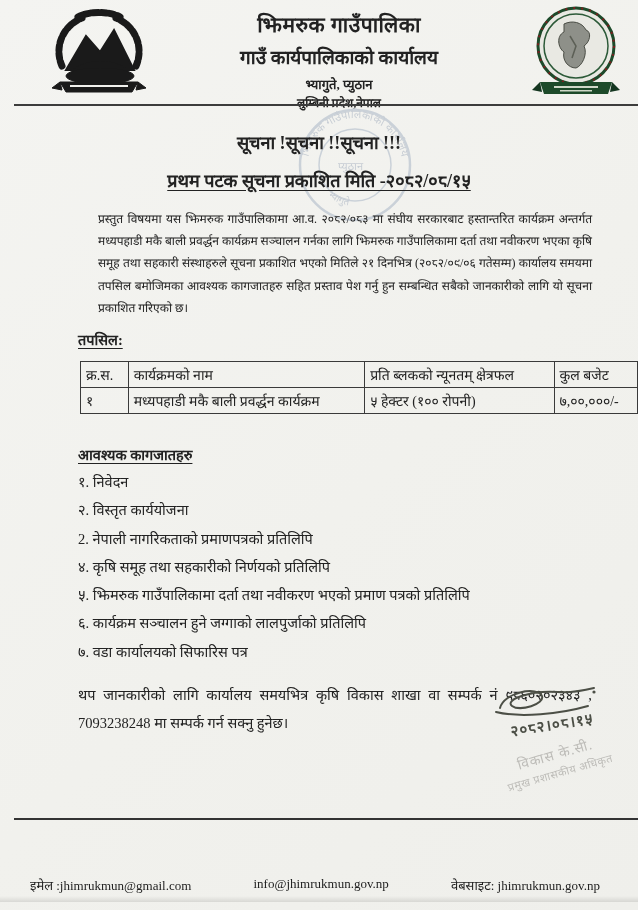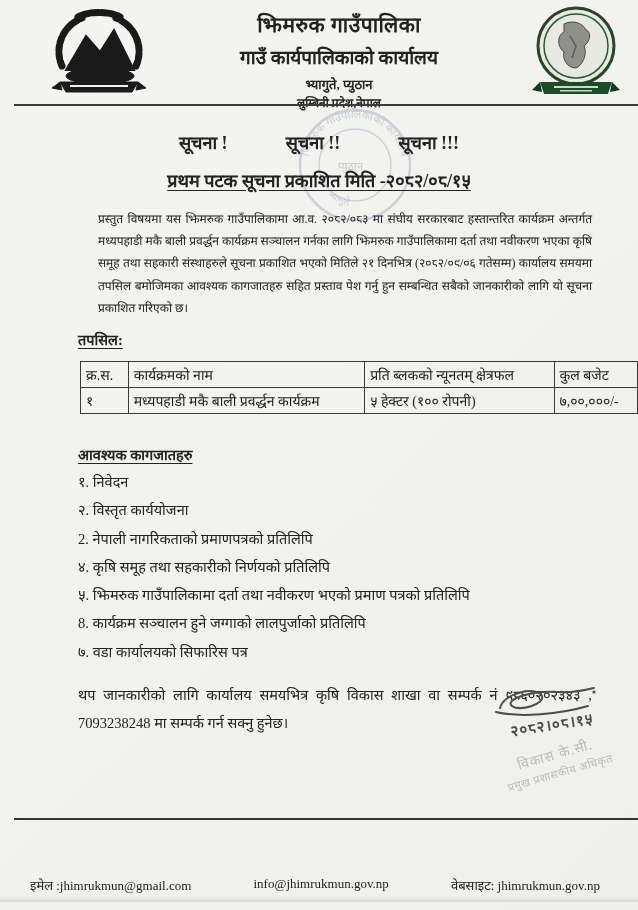--- a/index.html
+++ b/index.html
@@ -24,21 +24,21 @@
   .emblem-right{position:absolute;right:16px;top:2px;}
   .head-text{position:absolute;left:170px;right:130px;top:10px;text-align:center;}
   .head-muni{font-size:21px;font-weight:bold;letter-spacing:.5px;}
   .head-office{font-size:19px;font-weight:bold;margin-top:6px;}
   .head-addr1{font-size:13px;font-weight:bold;margin-top:5px;}
   .head-addr2{font-size:12px;font-weight:bold;margin-top:1px;}
   .head-rule{position:absolute;left:14px;right:0;top:104px;height:2px;background:#3c3c3c;}
   
   .stamp-watermark{position:absolute;left:288px;top:98px;opacity:.40;pointer-events:none;}
   
-  .notice-row{display:flex;justify-content:center;gap:58px;margin-top:24px;
+  .notice-row{display:flex;justify-content:center;margin-top:24px;
     font-size:18px;font-weight:bold;position:relative;}
   .published{margin-top:14px;text-align:center;font-size:18px;font-weight:bold;
     text-decoration:underline;text-underline-offset:3px;position:relative;}
   
   .body-par{margin:16px 46px 0 98px;font-size:12px;line-height:1.85;
     text-align:justify;position:relative;}
   .tapasil{margin:10px 0 0 78px;font-size:14.5px;font-weight:bold;
     text-decoration:underline;text-underline-offset:3px;}
   
   table.spec{border-collapse:collapse;margin:12px 0 0 80px;font-size:14px;}
@@ -169,21 +169,21 @@
     </tbody>
   </table>
 
   <div class="docs-head">आवश्यक कागजातहरु</div>
   <ul class="docs">
     <li>१. निवेदन</li>
     <li>२. विस्तृत कार्ययोजना</li>
     <li>2. नेपाली नागरिकताको प्रमाणपत्रको प्रतिलिपि</li>
     <li>४. कृषि समूह तथा सहकारीको निर्णयको प्रतिलिपि</li>
     <li>५. झिमरुक गाउँपालिकामा दर्ता तथा नवीकरण भएको प्रमाण पत्रको प्रतिलिपि</li>
-    <li>8. कार्यक्रम सञ्चालन हुने जग्गाको लालपुर्जाको प्रतिलिपि</li>
+    <li>६. कार्यक्रम सञ्चालन हुने जग्गाको लालपुर्जाको प्रतिलिपि</li>
     <li>७. वडा कार्यालयको सिफारिस पत्र</li>
   </ul>
 
   <p class="closing">थप जानकारीको लागि कार्यालय समयभित्र कृषि विकास शाखा वा सम्पर्क नं ९८६०२०२३४३ , 7093238248 मा सम्पर्क गर्न सक्नु हुनेछ।</p>
 
   <div class="sign-block">
     <svg class="sign-scribble" width="110" height="42" viewBox="0 0 110 42">
       <g fill="none" stroke="#4c4f46" stroke-width="2" stroke-linecap="round">
         <path d="M10 26 C14 10 48 4 52 14 C55 22 30 30 22 24 C14 18 40 8 68 10 C84 11 96 8 104 6"></path>
         <path d="M6 30 C30 36 70 32 98 24"></path>

